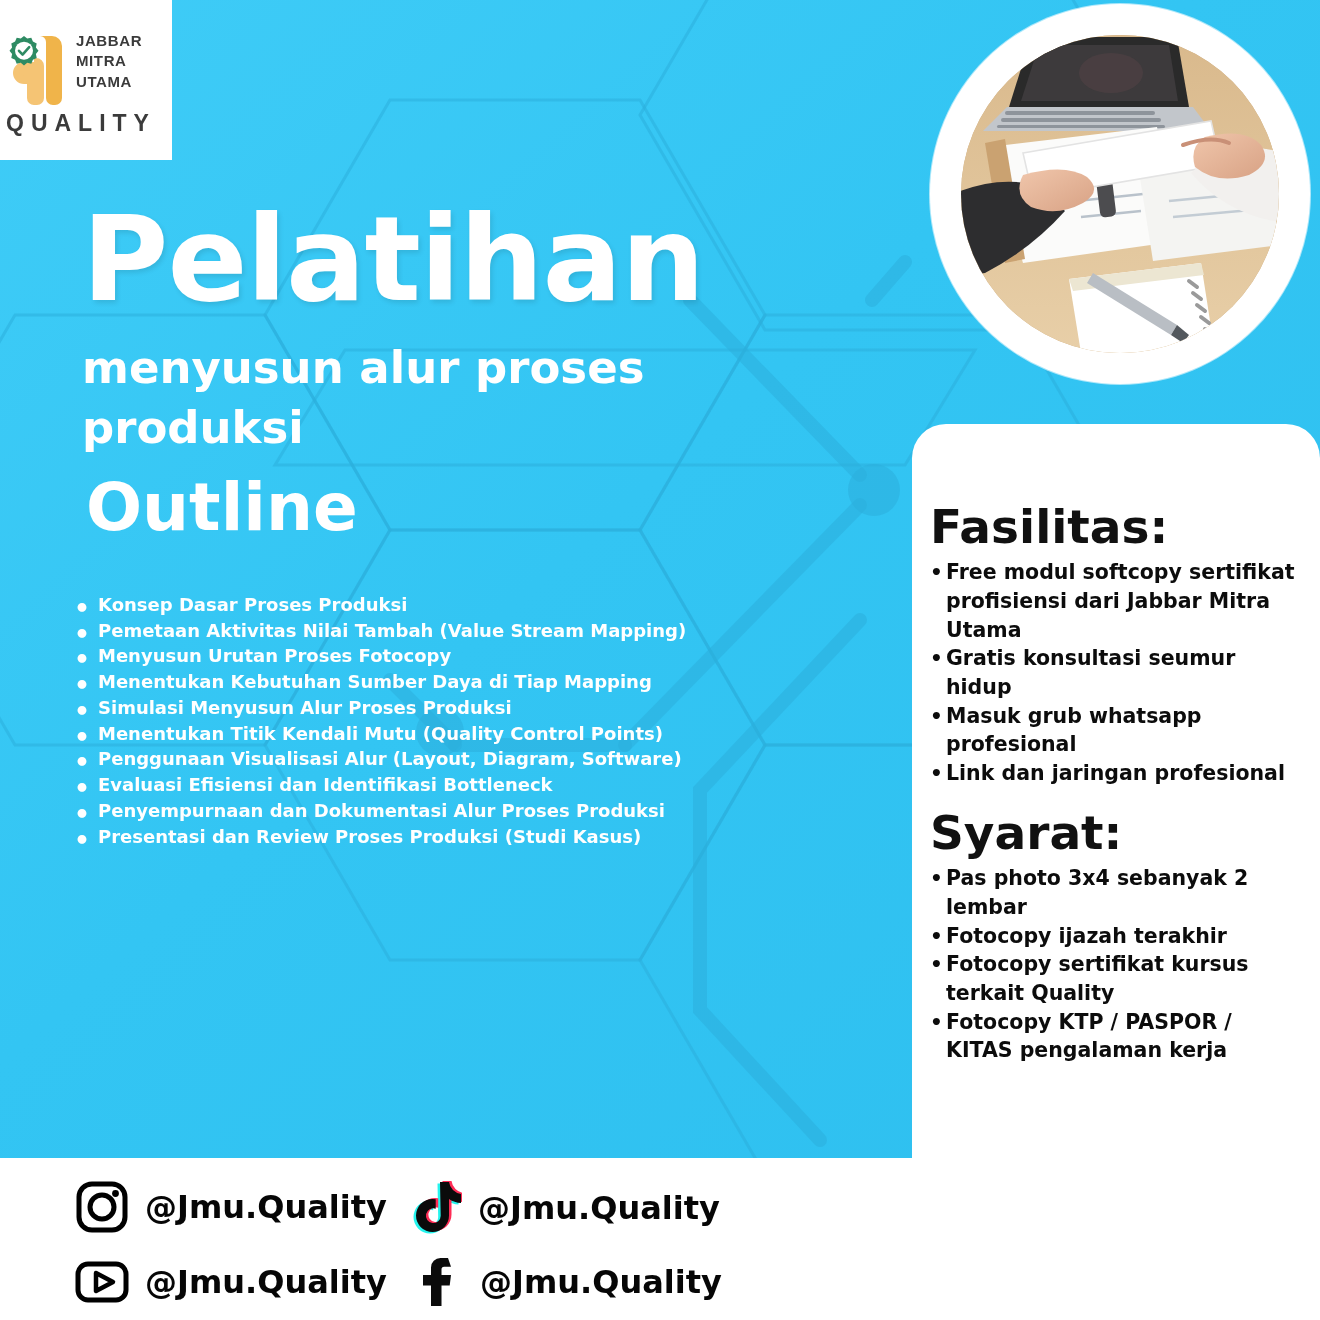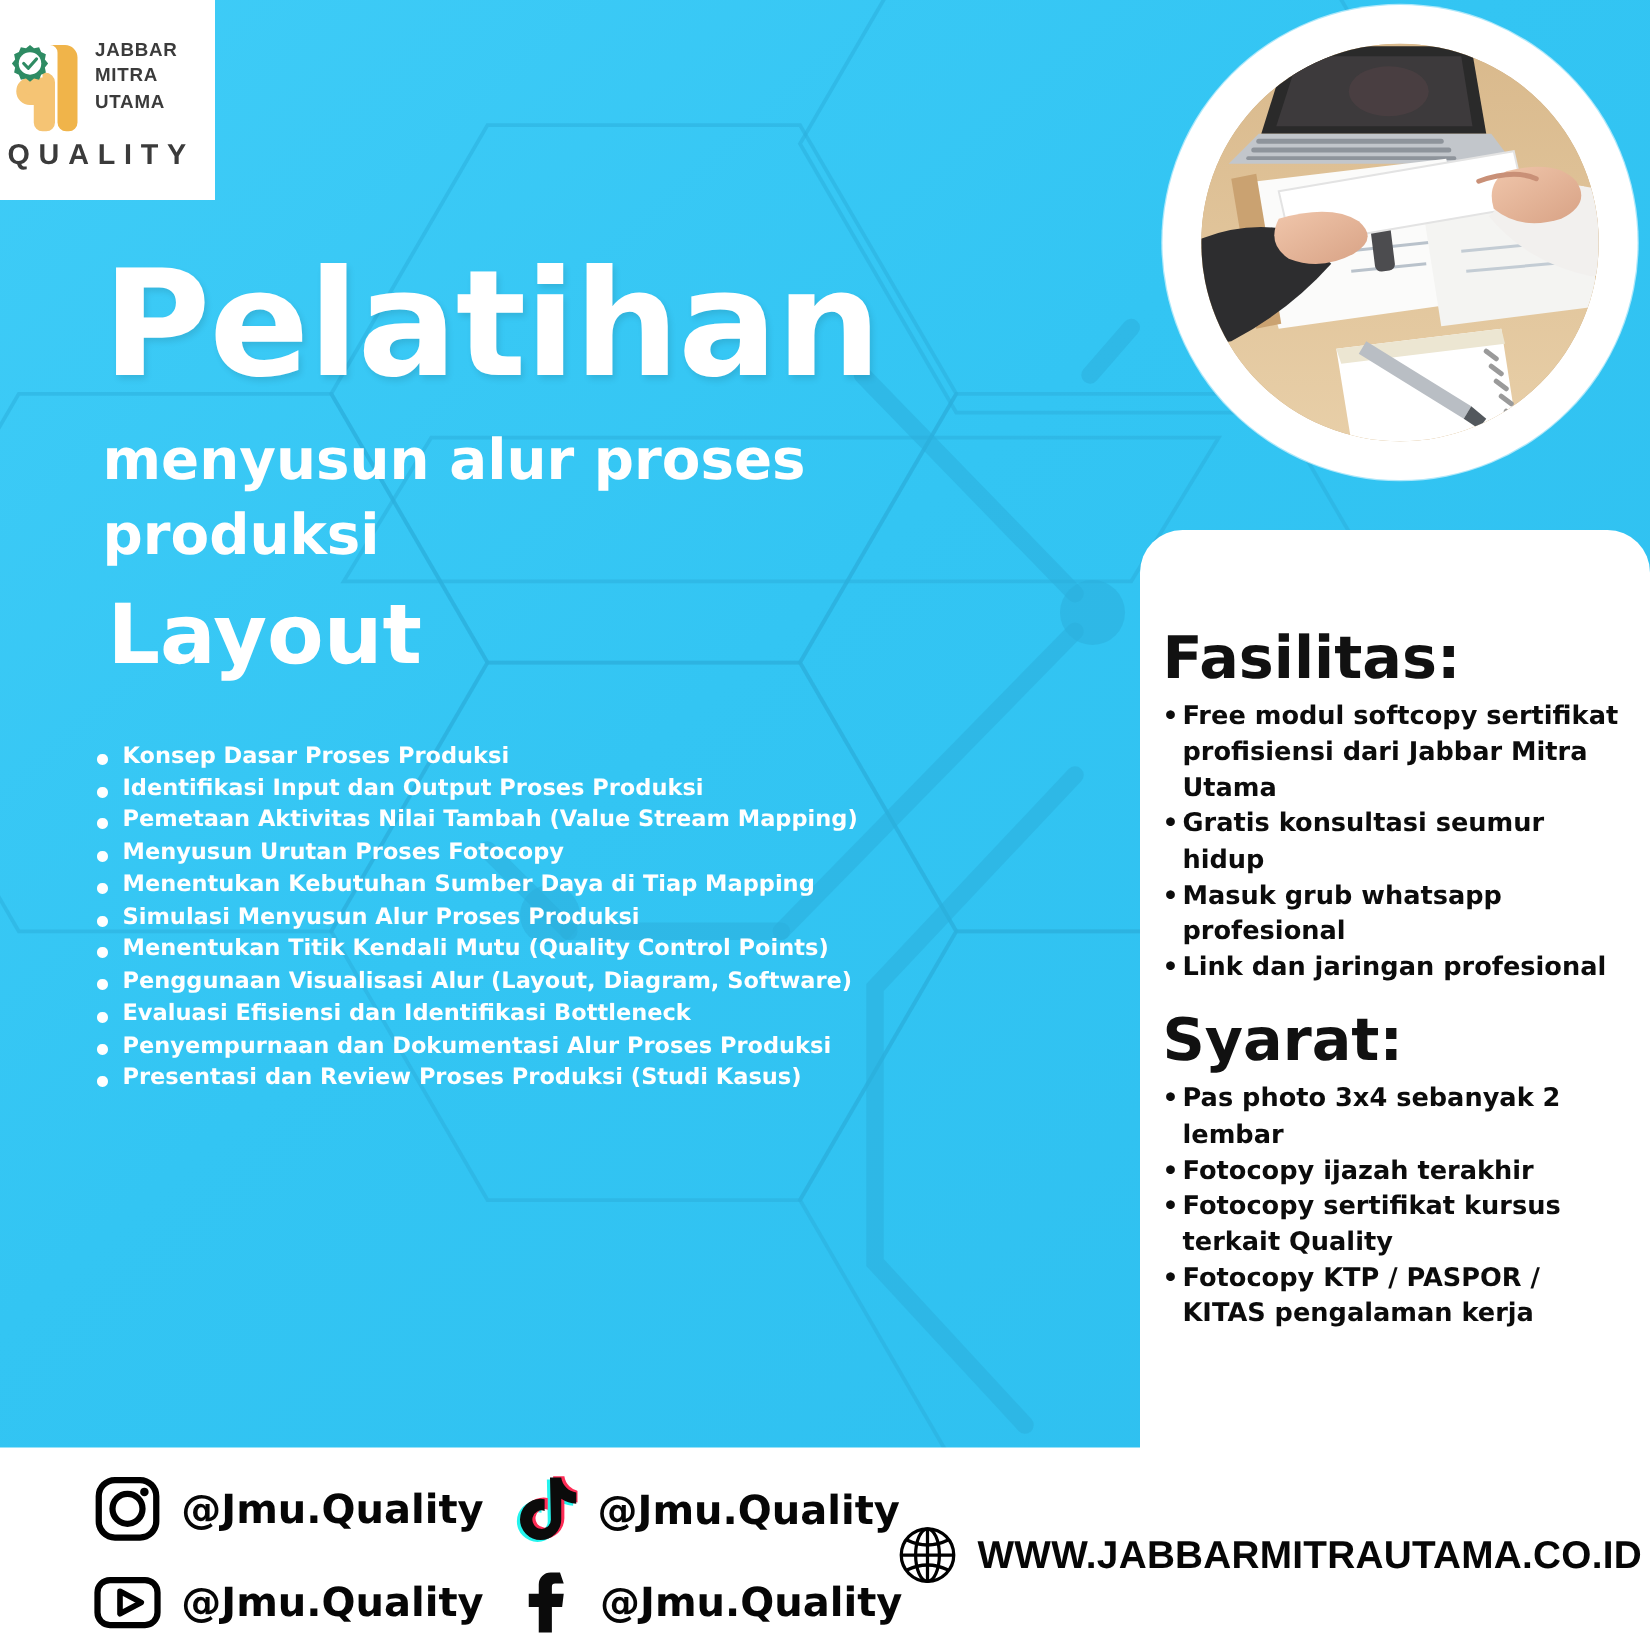--- a/index.html
+++ b/index.html
@@ -366,26 +366,25 @@
 
         <path d="M132 238 L216 290 L210 300 L126 248 Z" fill="#b9bec4"></path>
         <path d="M216 290 L228 300 L222 308 L210 300 Z" fill="#53585d"></path>
       </svg>
     </div>
   </div>
 
   <div class="headline-wrap">
     <h1 class="title-main">Pelatihan</h1>
     <div class="title-sub">menyusun alur proses produksi</div>
-    <div class="title-outline">Layout</div>
+    <div class="title-outline">Outline</div>
   </div>
 
   <ul class="outline-list">
     <li>Konsep Dasar Proses Produksi</li>
-    <li>Identifikasi Input dan Output Proses Produksi</li>
     <li>Pemetaan Aktivitas Nilai Tambah (Value Stream Mapping)</li>
     <li>Menyusun Urutan Proses Fotocopy</li>
     <li>Menentukan Kebutuhan Sumber Daya di Tiap Mapping</li>
     <li>Simulasi Menyusun Alur Proses Produksi</li>
     <li>Menentukan Titik Kendali Mutu (Quality Control Points)</li>
     <li>Penggunaan Visualisasi Alur (Layout, Diagram, Software)</li>
     <li>Evaluasi Efisiensi dan Identifikasi Bottleneck</li>
     <li>Penyempurnaan dan Dokumentasi Alur Proses Produksi</li>
     <li>Presentasi dan Review Proses Produksi (Studi Kasus)</li>
   </ul>
@@ -451,29 +450,16 @@
 
     <div class="social-item si-fb">
       <span class="icon-slot" style="width:54px">
         <svg width="34" height="54" viewBox="0 0 34 54" aria-hidden="true">
           <path d="M28 3 h-7.5 A9.5 9.5 0 0 0 11 12.5 V20 H3 v10.5 h8 V51 h10.5 V30.5 h8.2 L31 20 h-9.5 v-5.6 a2.6 2.6 0 0 1 2.6 -2.6 H31 z" fill="#0b0b0b"></path>
         </svg>
       </span>
       <span class="social-label">@Jmu.Quality</span>
     </div>
 
-    <div class="social-item si-web">
-      <span class="icon-slot">
-        <svg width="48" height="48" viewBox="0 0 48 48" aria-hidden="true">
-          <circle cx="24" cy="24" r="21" fill="none" stroke="#000" stroke-width="2.6"></circle>
-          <ellipse cx="24" cy="24" rx="9.5" ry="21" fill="none" stroke="#000" stroke-width="2.6"></ellipse>
-          <line x1="3" y1="24" x2="45" y2="24" stroke="#000" stroke-width="2.6"></line>
-          <path d="M7.5 12 Q24 20 40.5 12" fill="none" stroke="#000" stroke-width="2.6"></path>
-          <path d="M7.5 36 Q24 28 40.5 36" fill="none" stroke="#000" stroke-width="2.6"></path>
-          <line x1="24" y1="3" x2="24" y2="45" stroke="#000" stroke-width="2.6"></line>
-        </svg>
-      </span>
-      <span class="social-label">WWW.JABBARMITRAUTAMA.CO.ID</span>
-    </div>
 
   </div>
 
 </div>
 
 </body></html>

